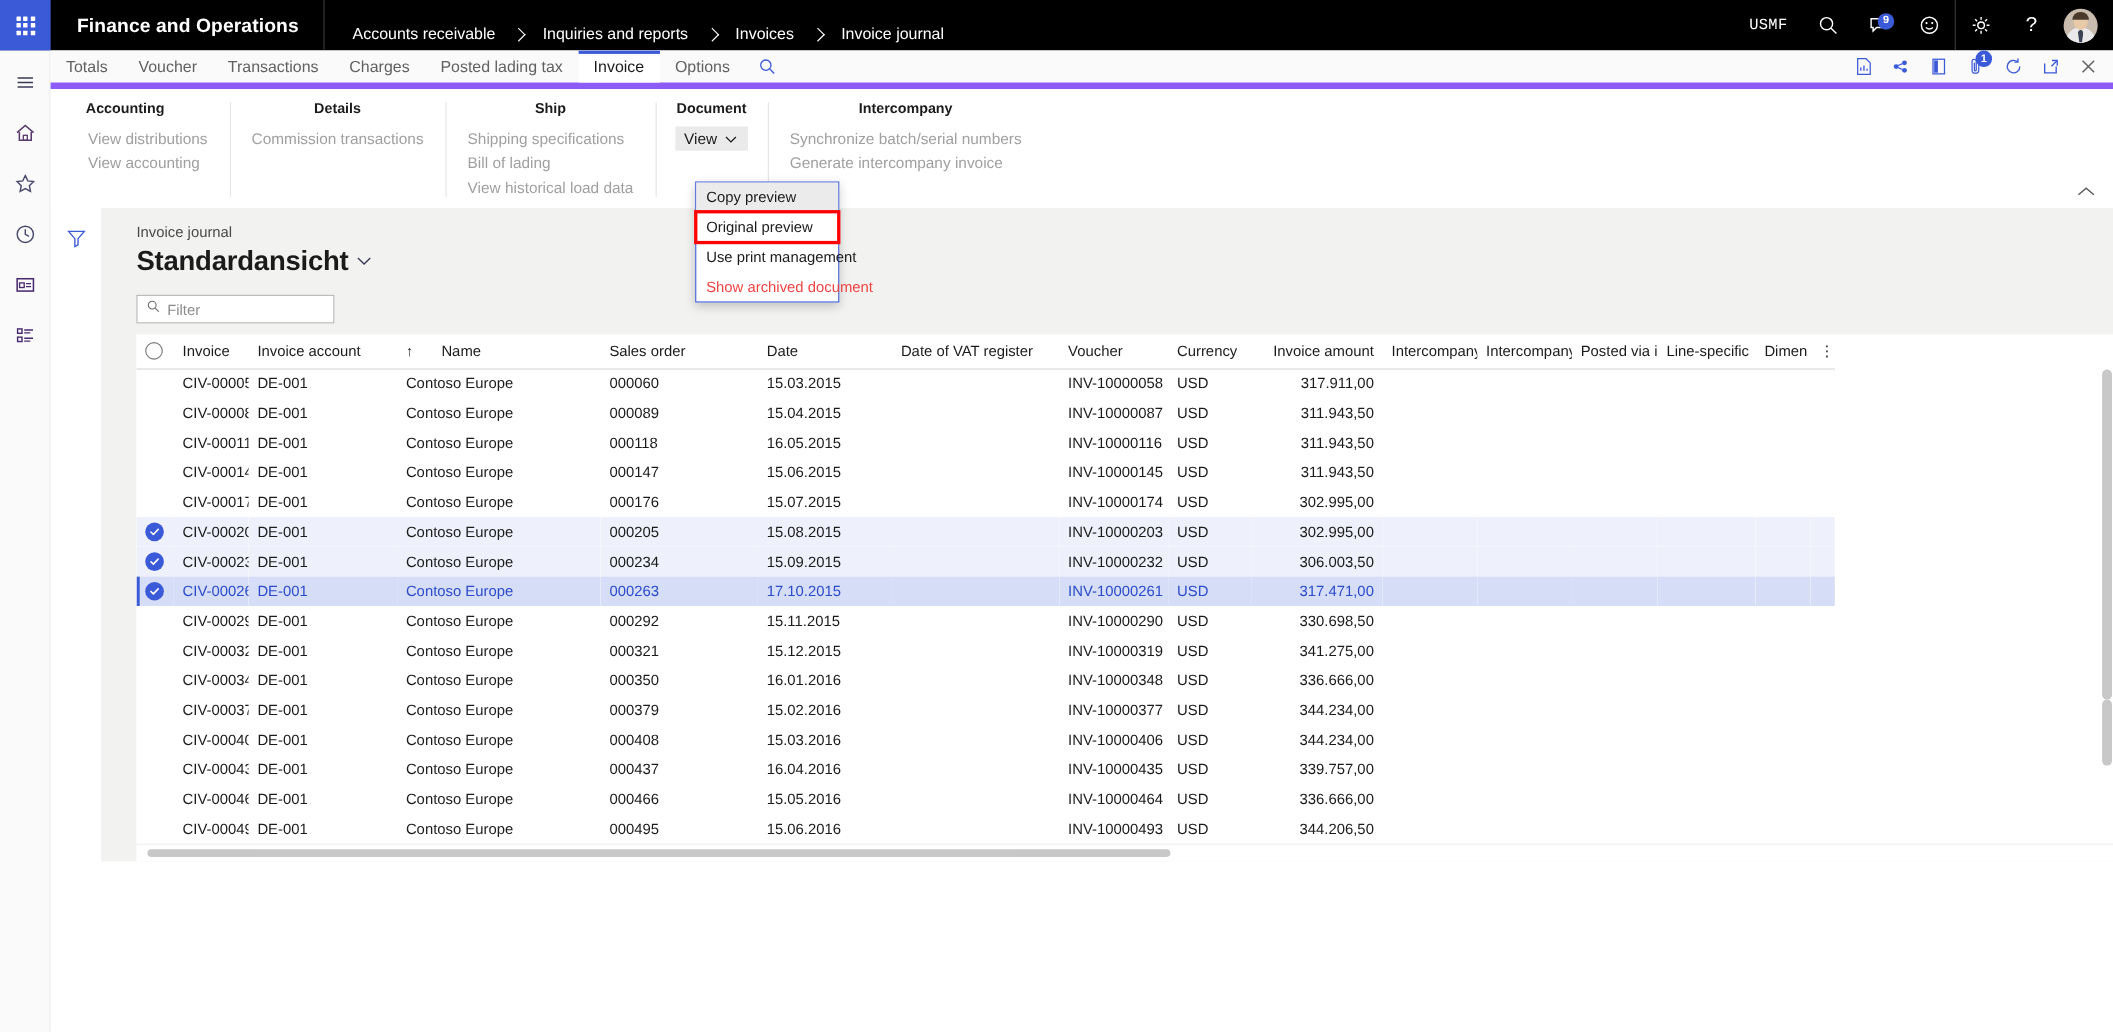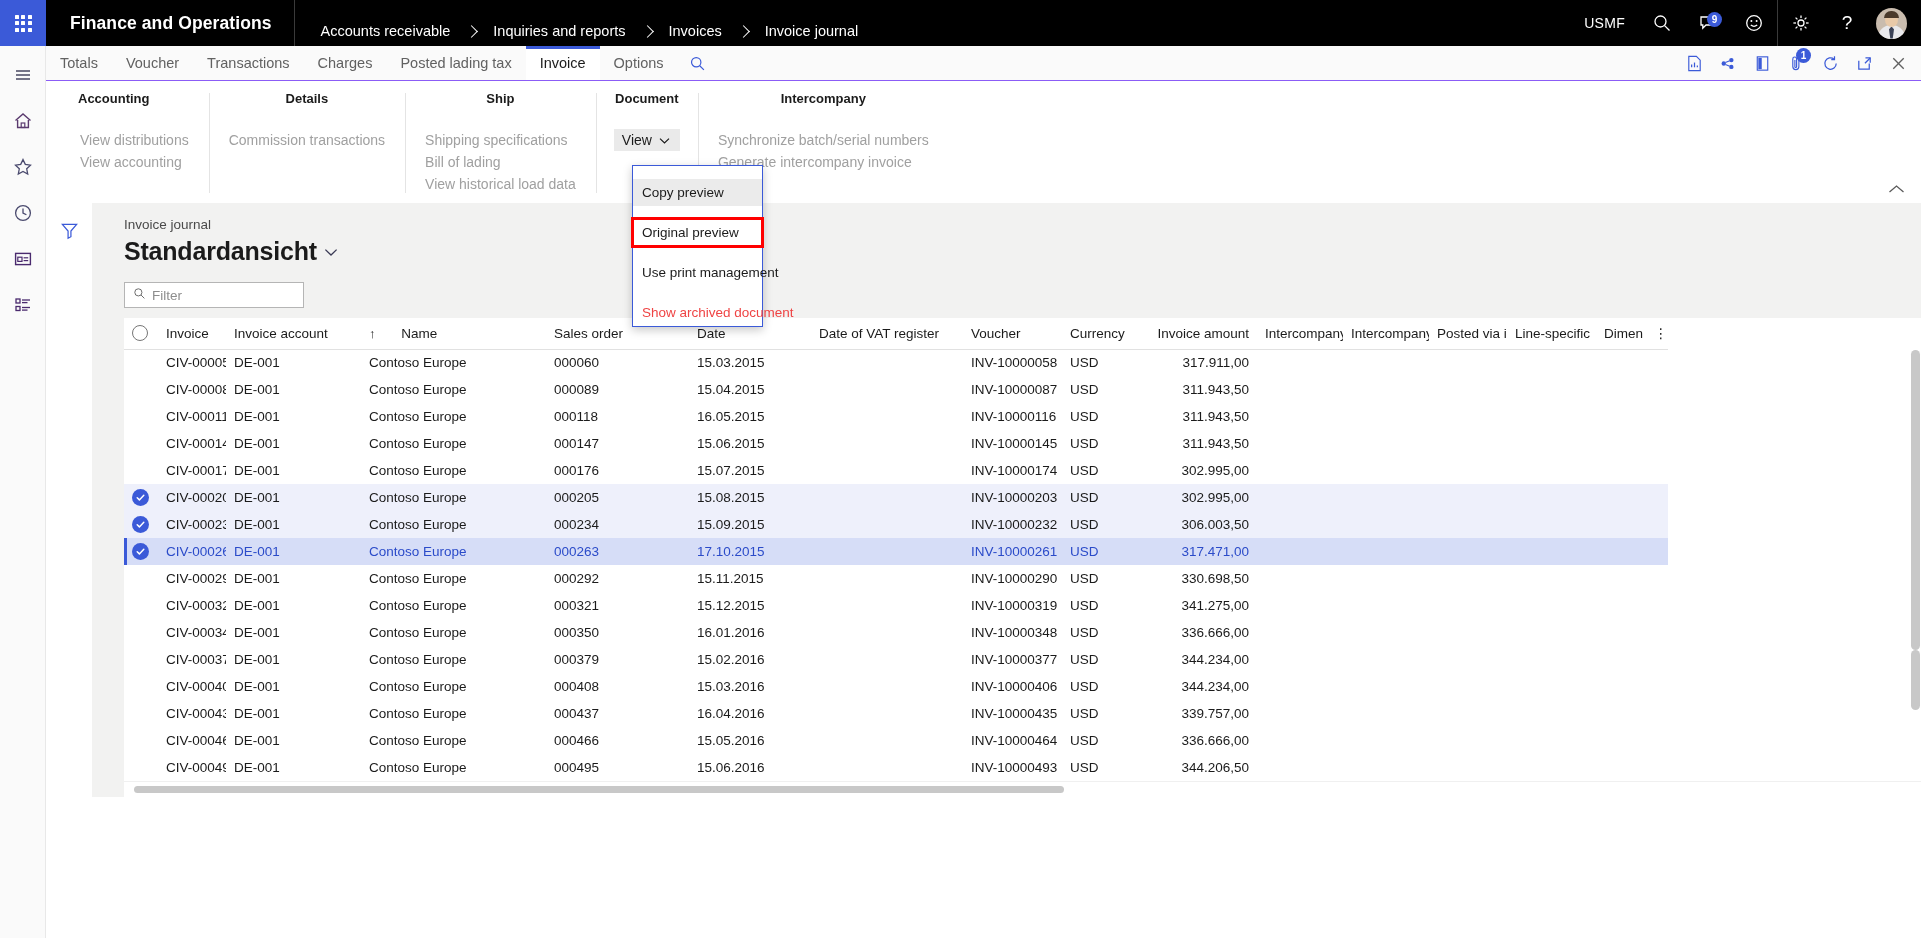--- a/index.html
+++ b/index.html
@@ -36,21 +36,21 @@
   .bc-sep {
     display: inline-block; width: 9px; height: 9px; margin: 0 17px;
     border-top: 1.6px solid #fff; border-right: 1.6px solid #fff;
     transform: rotate(45deg);
   }
   .topbar-right {
     margin-left: auto; display: flex; align-items: center; height: 46px;
   }
   .tb-btn {
     height: 39px; min-width: 46px; display: flex; align-items: center;
-    justify-content: center; cursor: pointer; position: relative; color: #fff;
+    justify-content: center; cursor: pointer; position: relative; color: #fff; font-family: Liberation Mono, monospace;
   }
   .tb-company { font-size: 14px; padding: 0 14px; letter-spacing: .3px; }
   .tb-badge {
     position: absolute; top: 8px; right: 9px; background: #3b5ad8; color: #fff;
     font-size: 10px; width: 15px; height: 15px; border-radius: 50%;
     display: flex; align-items: center; justify-content: center; font-weight: bold;
   }
   .avatar {
     width: 31px; height: 31px; border-radius: 50%; overflow: hidden;
     margin: 0 14px 0 6px; background: #c9bcae; position: relative; flex:0 0 31px;
@@ -81,21 +81,21 @@
   .rail-btn {
     width: 46px; height: 42px; display: flex; align-items: center;
     justify-content: center; cursor: pointer; color: #3a3a55;
   }
   .rail-btn.gap { margin-top: 4px; }
 
   
   .content { position: absolute; left: 46px; top: 46px; right: 0; bottom: 0; background:#fff; }
   .ribbon-tabs {
     height: 35px; display: flex; align-items: stretch;
-    border-bottom: 1px solid #8b5cf6; background: #fafafa; position: relative;
+    border-bottom: 6px solid #8b5cf6; background: #fafafa; position: relative;
   }
   .rtab {
     display: flex; align-items: center; padding: 0 14px; font-size: 14.5px;
     color: #616161; cursor: pointer; position: relative; white-space: nowrap;
   }
   .rtab.active { color: #1b1b1b; background: #fff; }
   .rtab.active::after {
     content: ''; position: absolute; left: 0; right: 0; top: 0; height: 3px;
     background: #3b5ad8;
   }
@@ -121,21 +121,21 @@
   .rgroup {
     padding: 0 18px; position: relative; display: flex; flex-direction: column;
     min-width: 0;
   }
   .rgroup + .rgroup::before {
     content: ''; position: absolute; left: 0; top: 2px; bottom: 2px; width: 1px;
     background: #e4e4e4;
   }
   .rgroup-title {
     font-size: 13px; font-weight: bold; color: #1b1b1b; text-align: center;
-    margin-bottom: 23px; white-space: nowrap;
+    margin-bottom: 9px; white-space: nowrap;
   }
   .rgroup.left-title .rgroup-title { text-align: left; }
   .ritem {
     font-size: 14px; color: #a0a0a0; line-height: 22px; white-space: nowrap;
     cursor: default; padding: 0 2px;
   }
   .ribbon-collapse {
     position: absolute; right: 16px; bottom: 4px; color: #616161; cursor: pointer;
   }
 
@@ -146,21 +146,21 @@
   }
 
   
   .dropdown {
     position: absolute; left: 586px; top: 119px; width: 131px; z-index: 40;
     background: #fff; border: 1px solid #3b5ad8; box-shadow: 0 3px 9px rgba(0,0,0,.22);
     padding: 0;
   }
   .dd-item {
     font-size: 13.5px; color: #1b1b1b; padding: 6px 9px; cursor: pointer;
-    white-space: nowrap; position: relative; margin-top: 13px;
+    white-space: nowrap; position: relative;
   }
   .dd-item.hover { background: #ebebeb; }
   .dd-item.disabled { color: #ef4444; cursor: default; }
   .dd-item.highlighted { outline: 3px solid #ff0000; outline-offset: -1px; z-index: 2; }
   .page-area { display: flex; }
   .filter-col {
     width: 46px; flex: 0 0 46px; padding-top: 18px;
     display: flex; justify-content: center; align-items: flex-start;
   }
   .funnel { cursor: pointer; color: #3b5ad8; }

